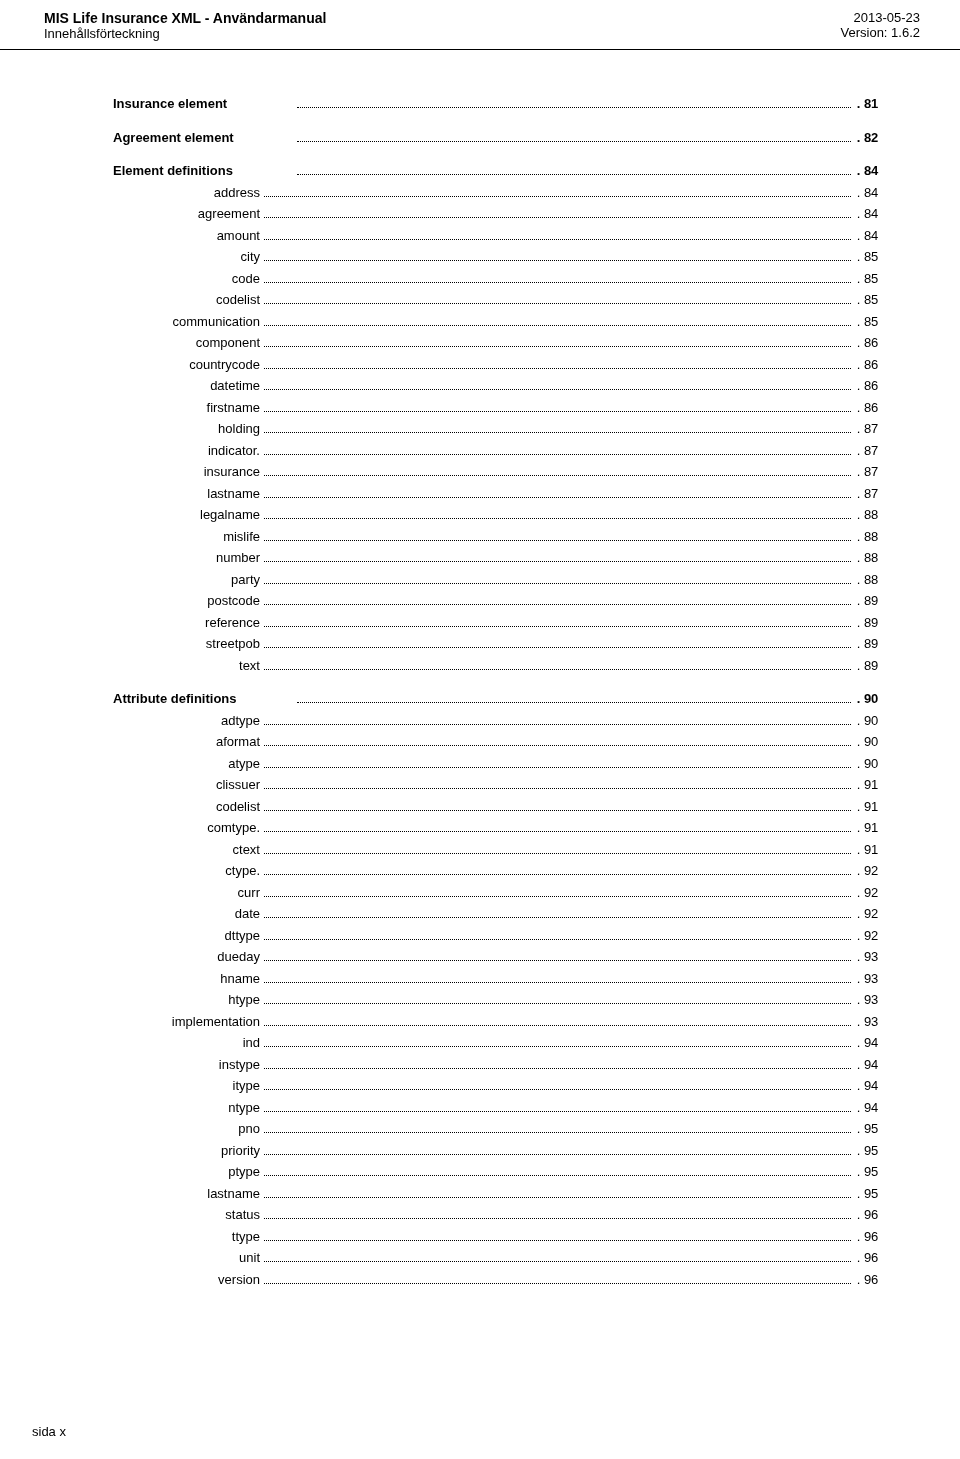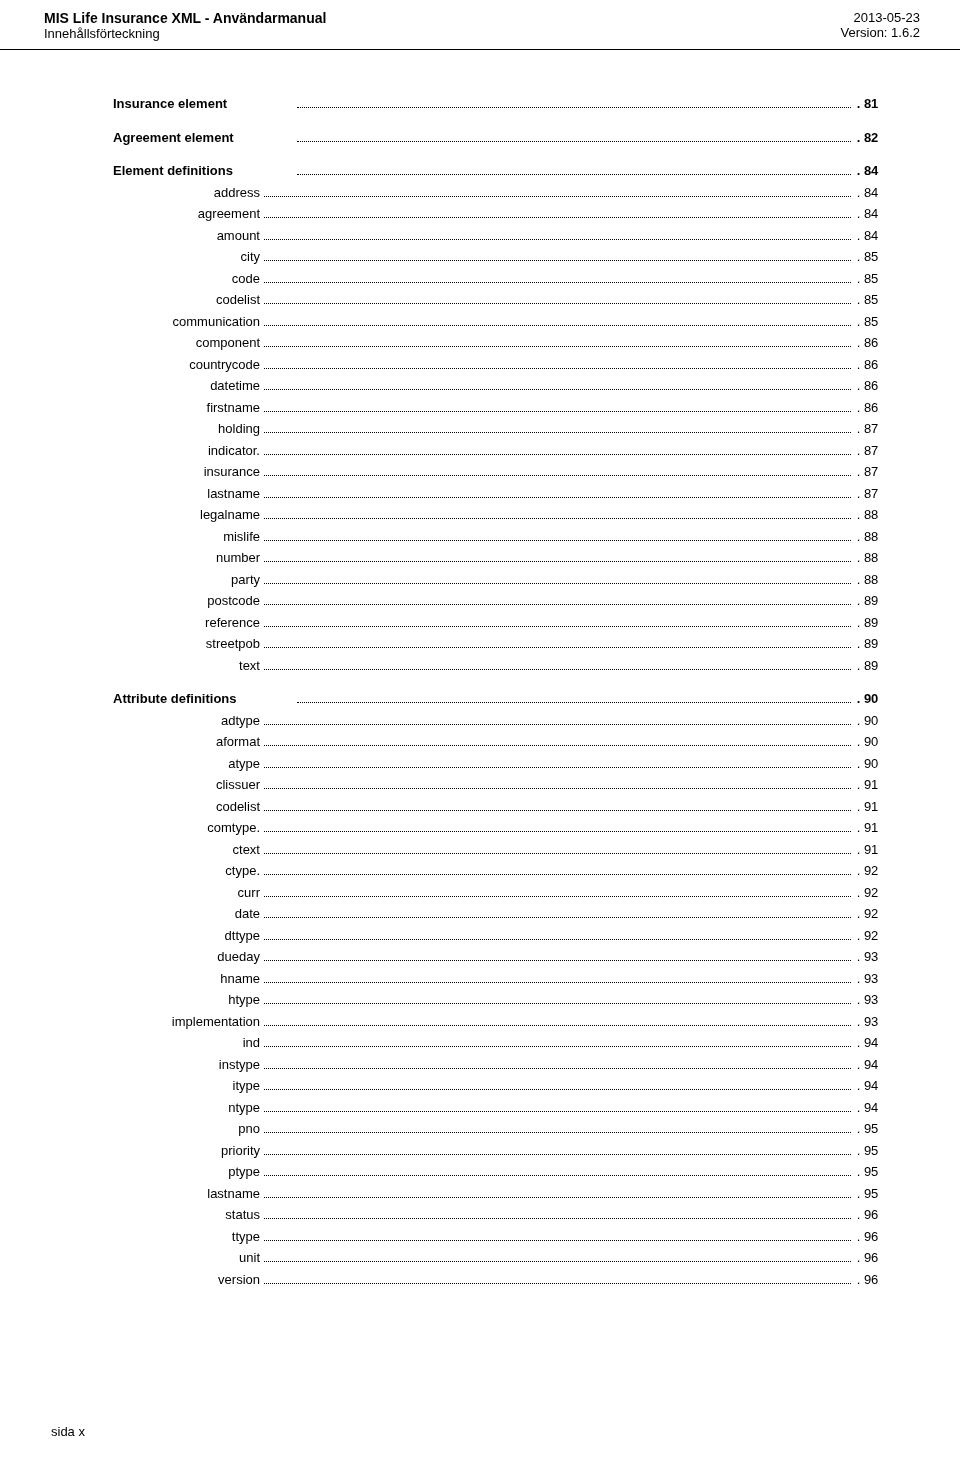--- a/index.html
+++ b/index.html
@@ -96,21 +96,21 @@
 
     .toc-page {
       white-space: nowrap;
       min-width: 25px;
       text-align: center;
     }
 
     .footer {
       position: absolute;
       bottom: 20px;
-      left: 51px;
+      left: 32px;
       font-size: 13px;
     }
   </style>
 </head>
 <body>
 
 <div class="header">
   <div class="header-left">
     <span class="header-title">MIS Life Insurance XML - Användarmanual</span>
     <span class="header-subtitle">Innehållsförteckning</span>

